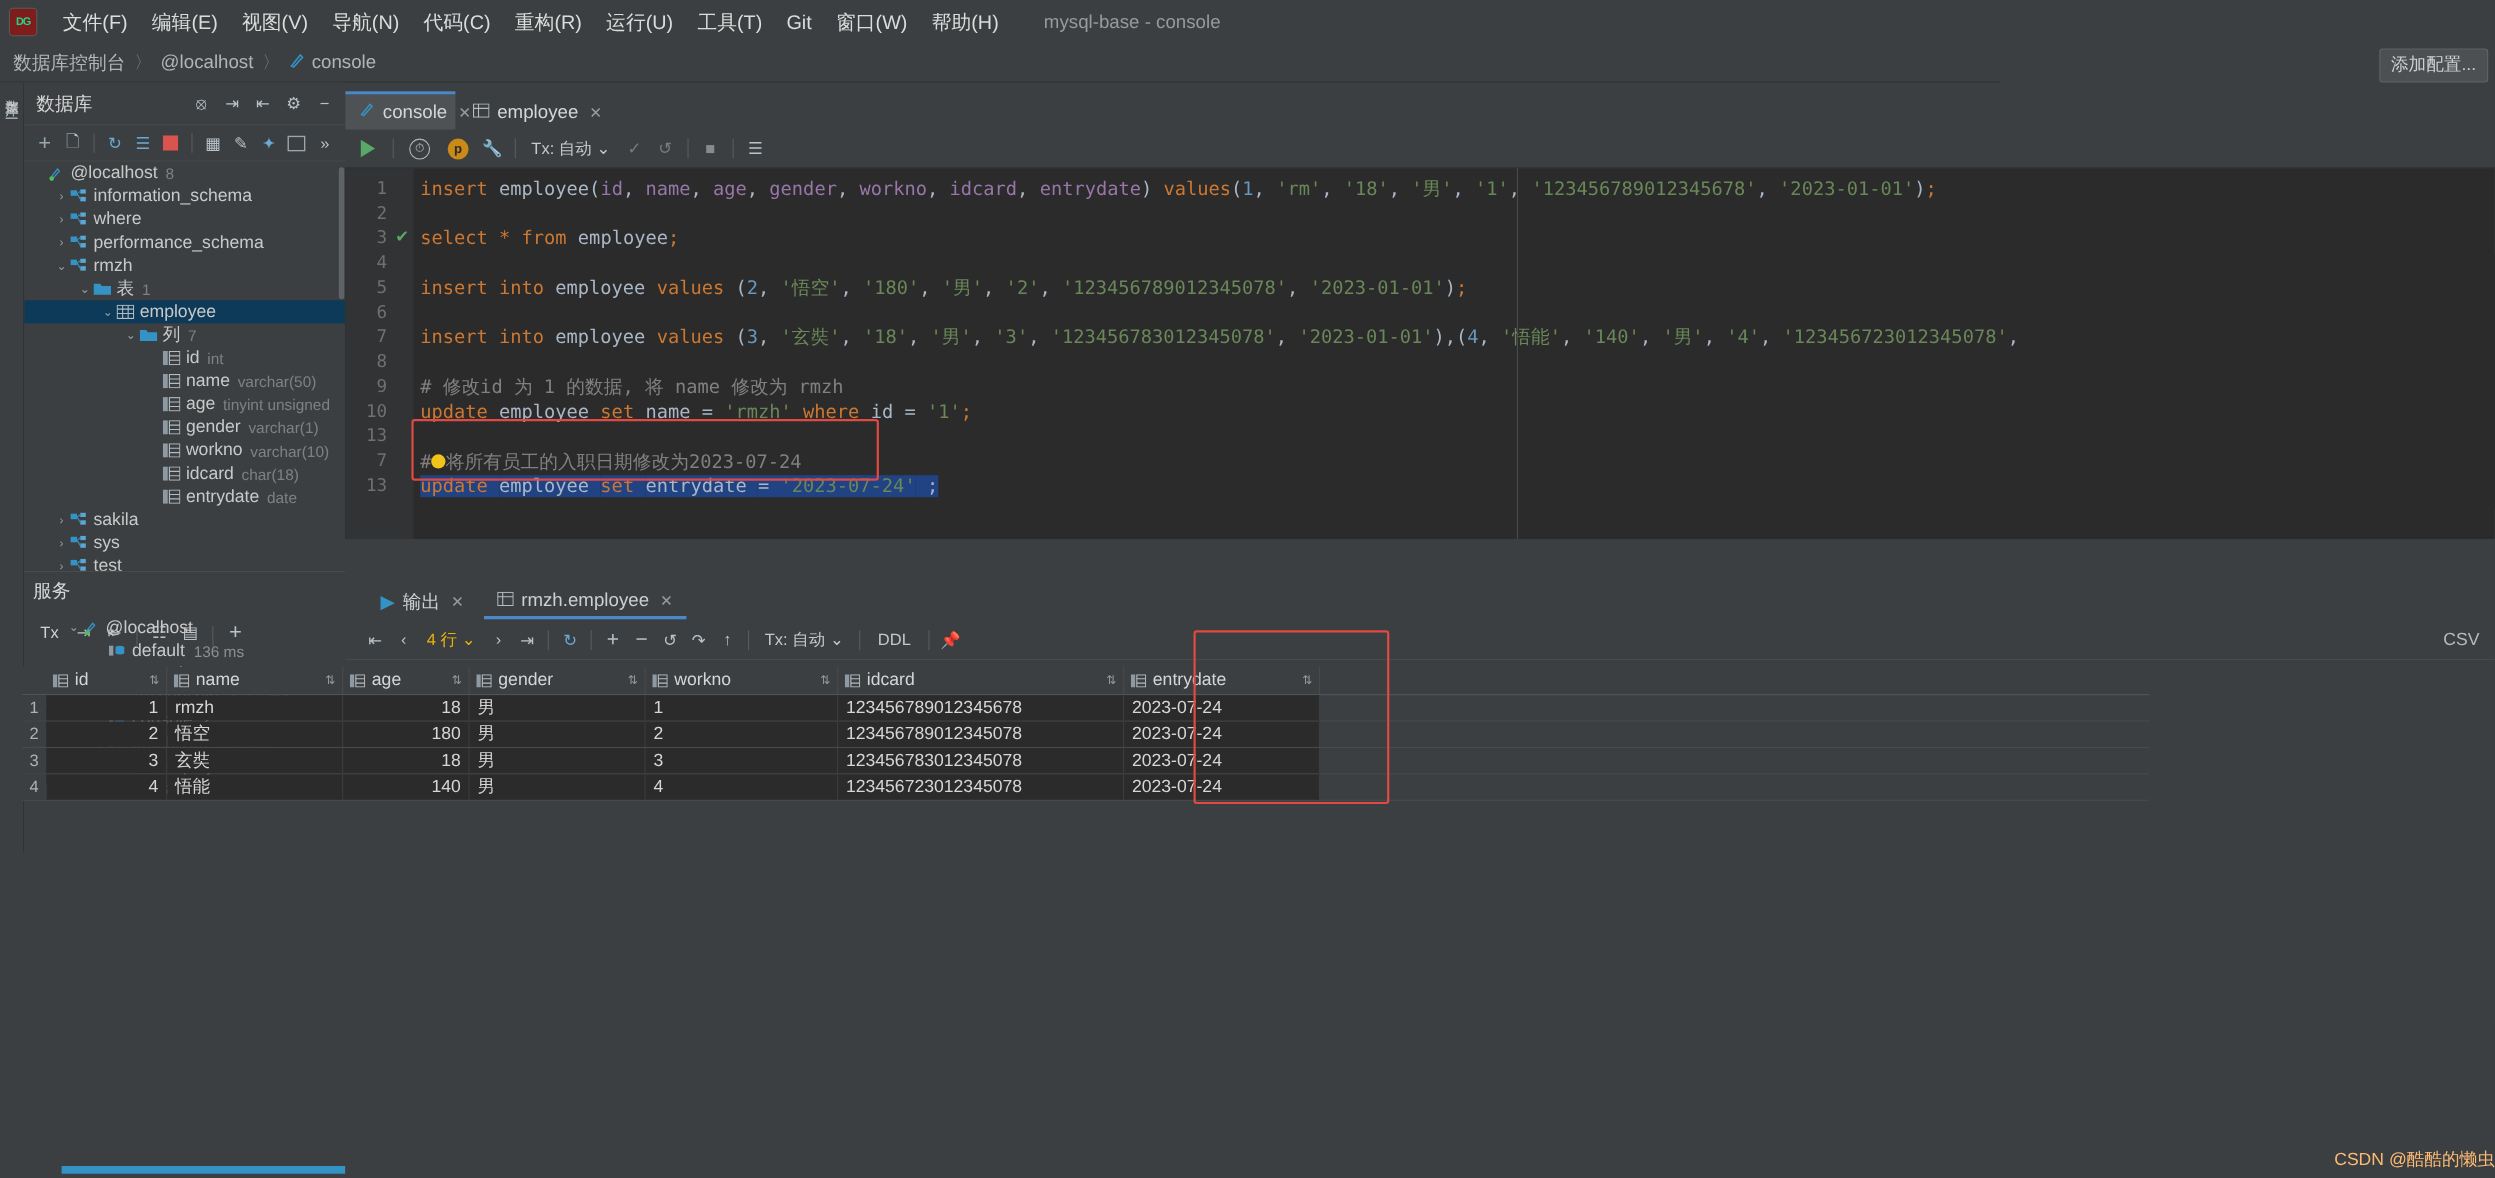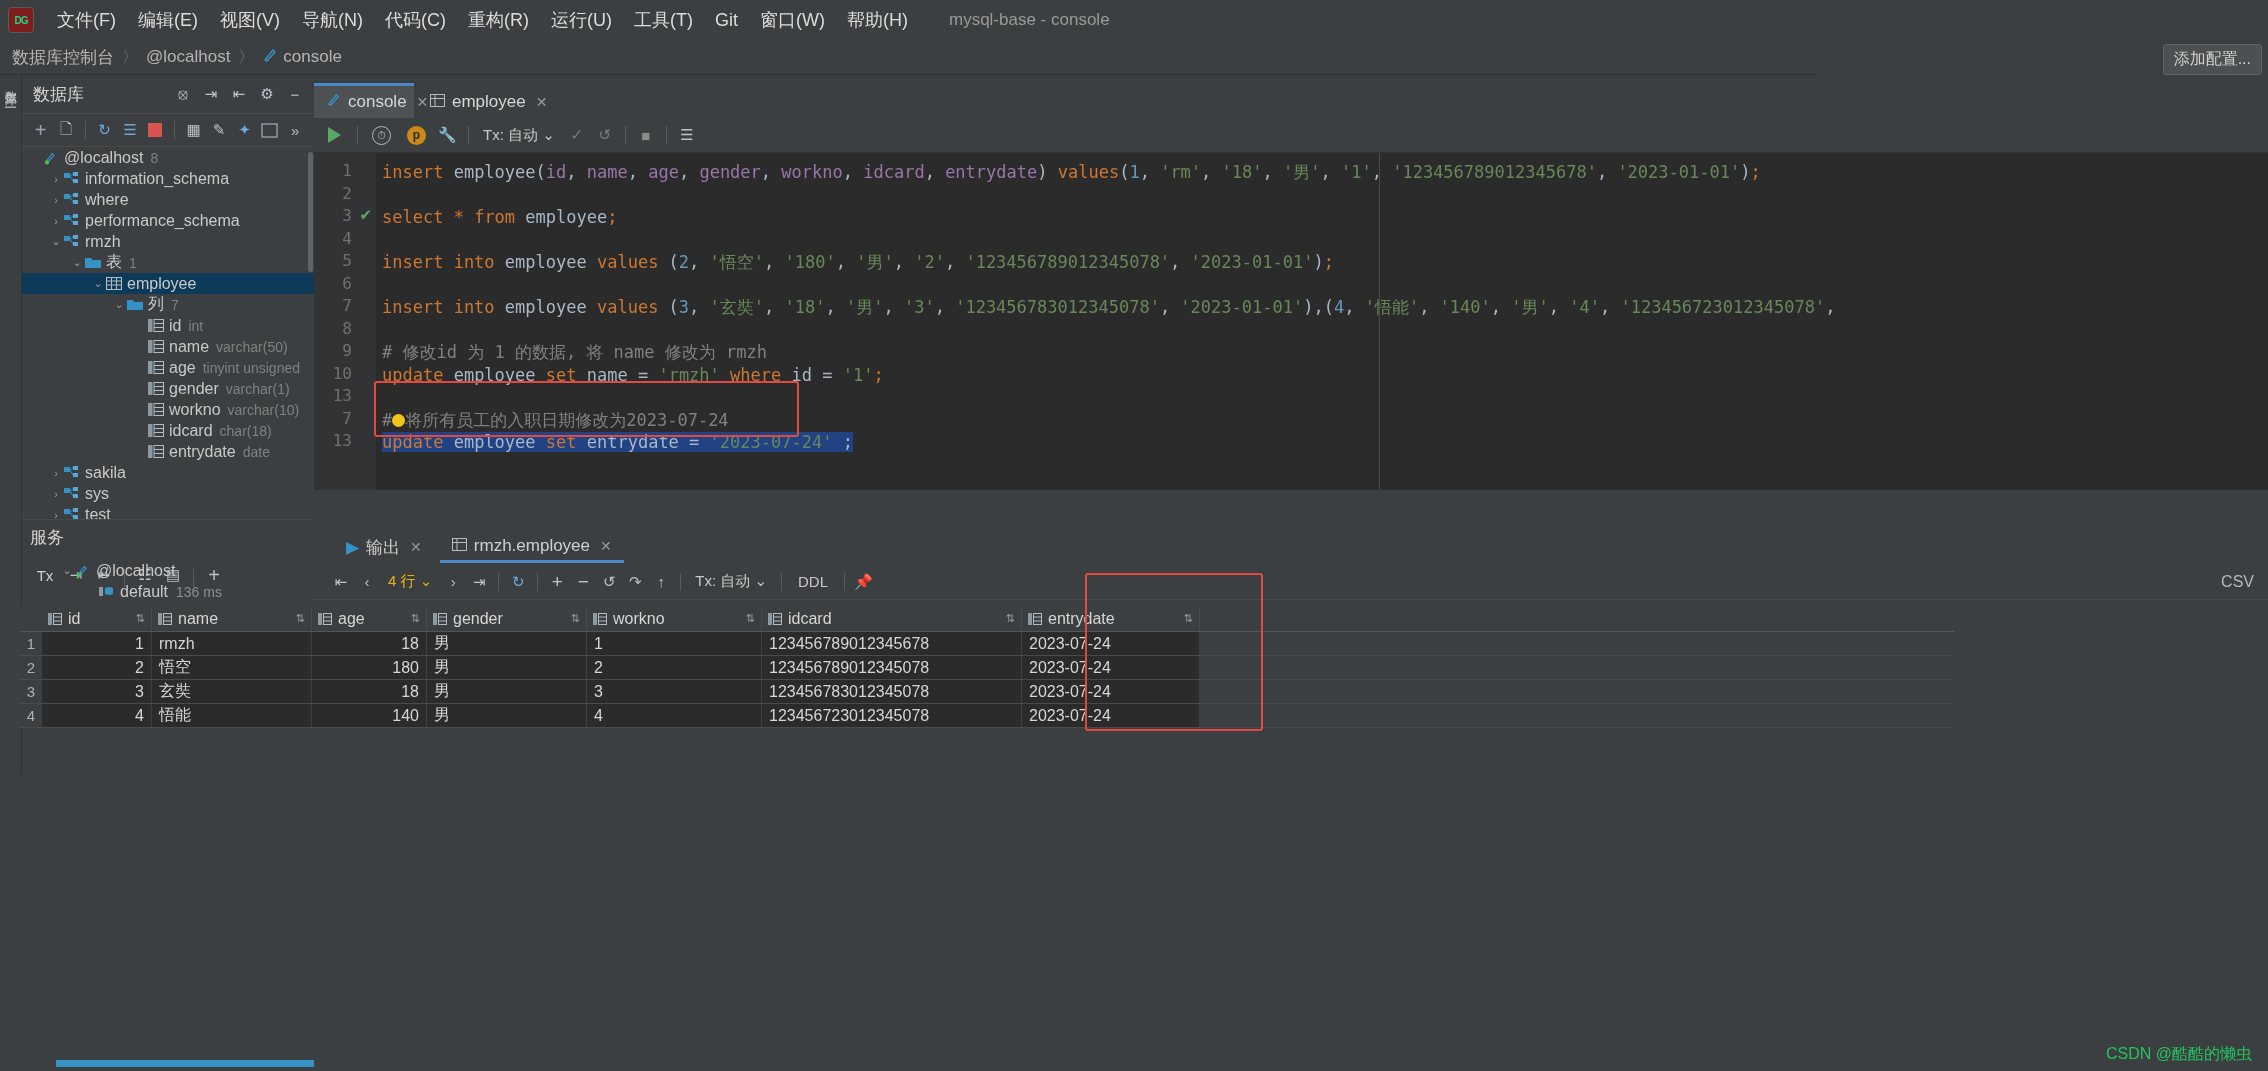--- a/index.html
+++ b/index.html
@@ -146,21 +146,21 @@
   .dg-hc { display:flex; align-items:center; font-size:16px; color:#d6d6d6;
            border-right:1px solid #4a4a4a; padding:0 6px; white-space:nowrap; position:relative;}
   .dg-hc .sortarrow { position:absolute; right:6px; color:#9a9a9a; font-size:11px;}
   .dg-row { display:flex; height:24px; border-bottom:1px solid #4a4a4a;}
   .dg-rn { width:22px; display:flex; align-items:center; justify-content:center;
            font-size:15px; color:#b0b0b0; background:#3c3f41;}
   .dg-c { display:flex; align-items:center; font-size:16px; color:#d6d6d6;
           background:#2b2b2b; border-right:1px solid #3c3f41; padding:0 7px; white-space:nowrap;}
   .dg-c.num { justify-content:flex-end; }
 
-  .watermark { position:absolute; right:16px; bottom:6px; font-size:16px; color:#22c55e;}
+  .watermark { position:absolute; right:0; bottom:6px; font-size:16px; color:#fdba74;}
 </style>
 </head>
 <body>
 
 <div id="app">
 
   <div class="menubar">
     <div class="dg-logo">
       <span>DG</span>
     </div>

